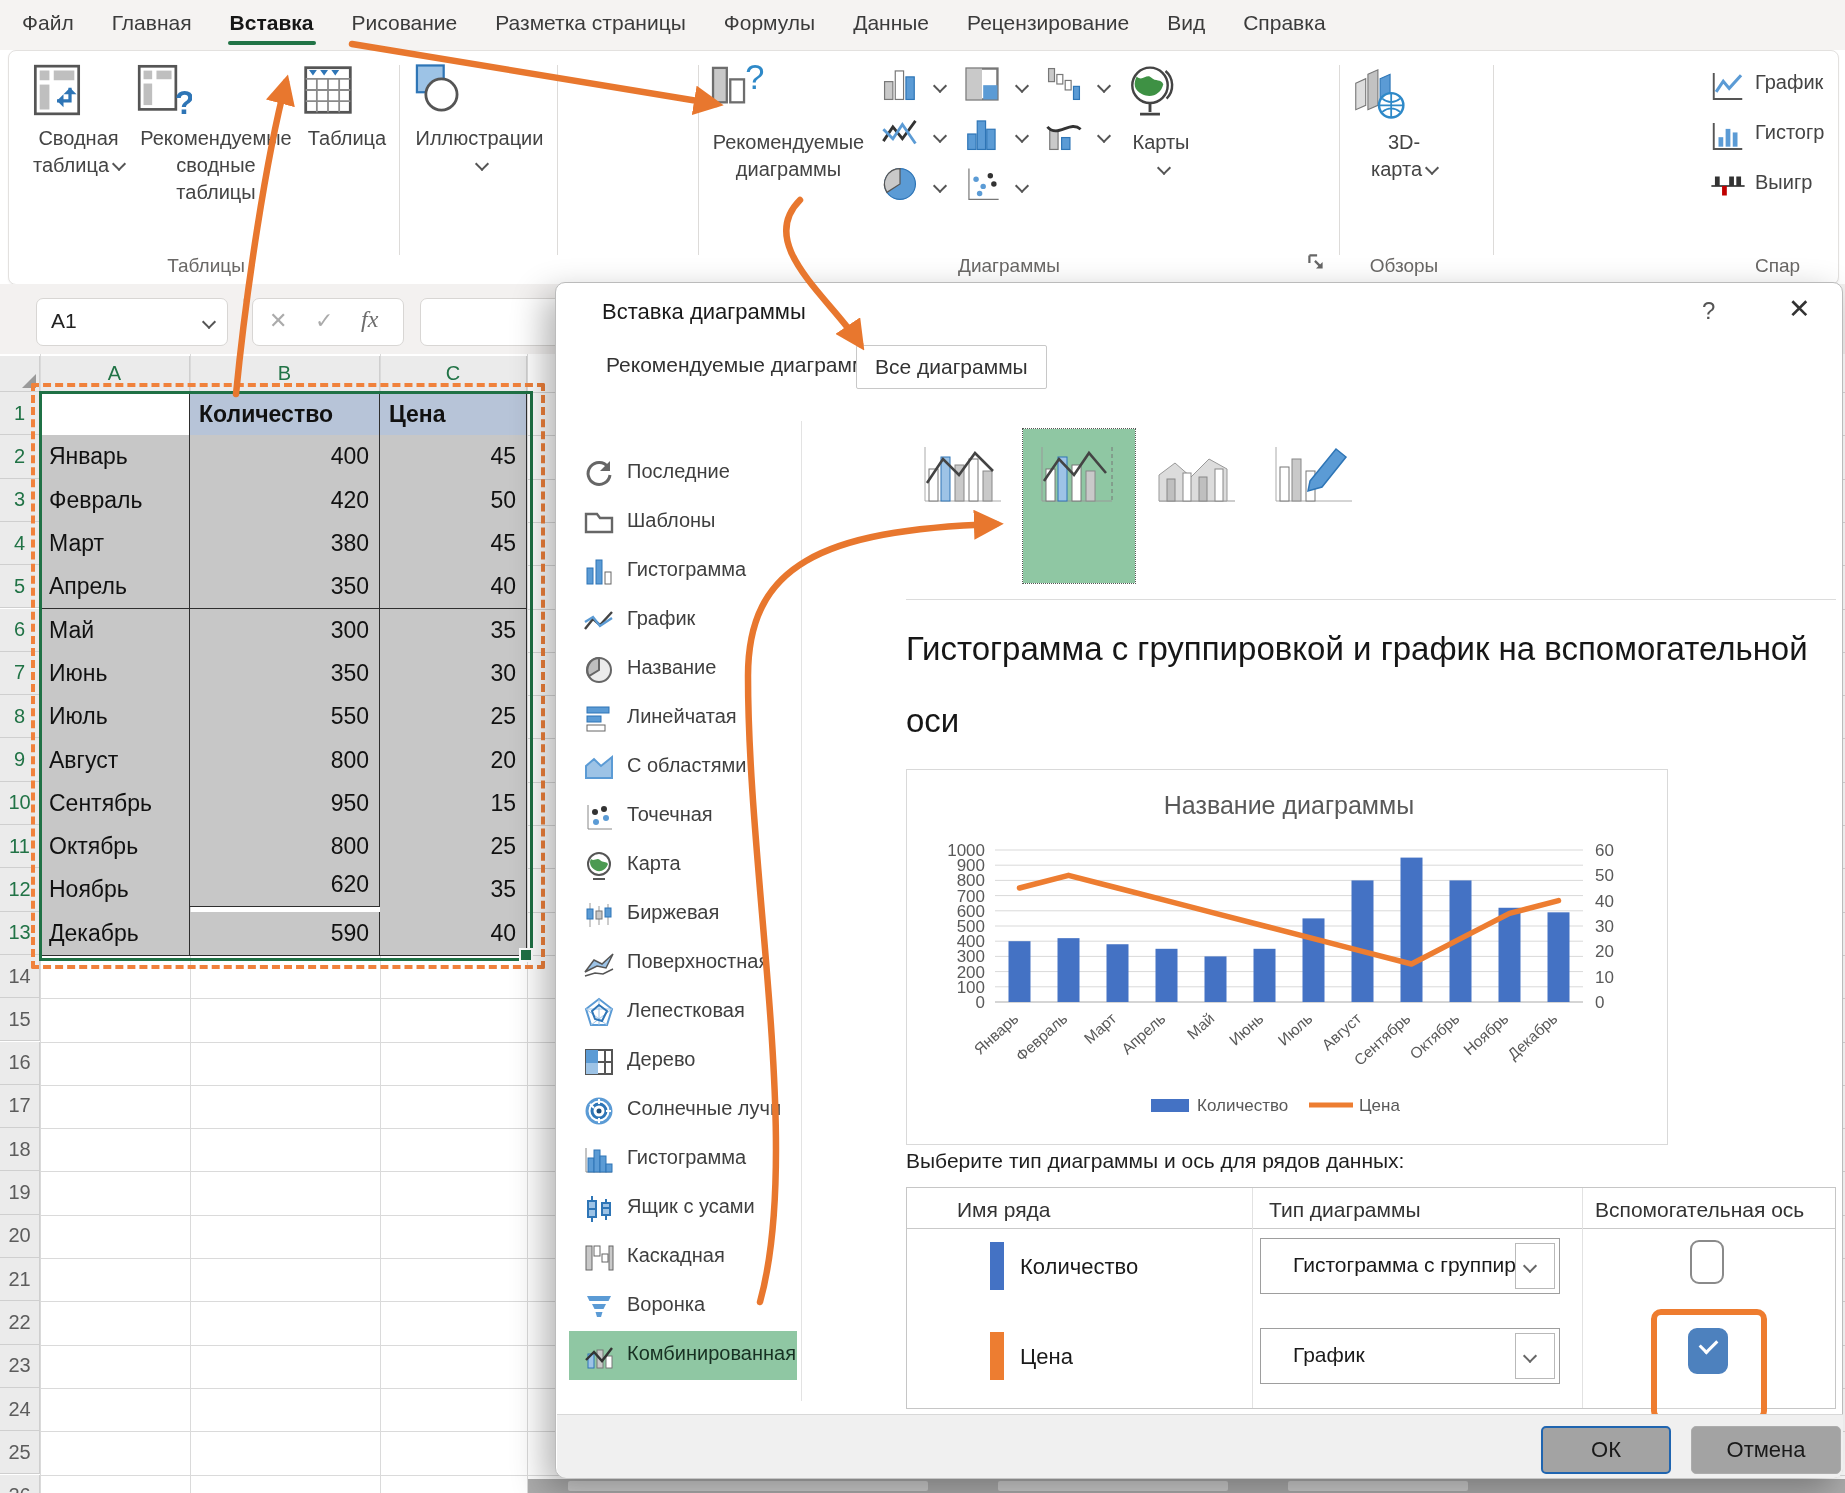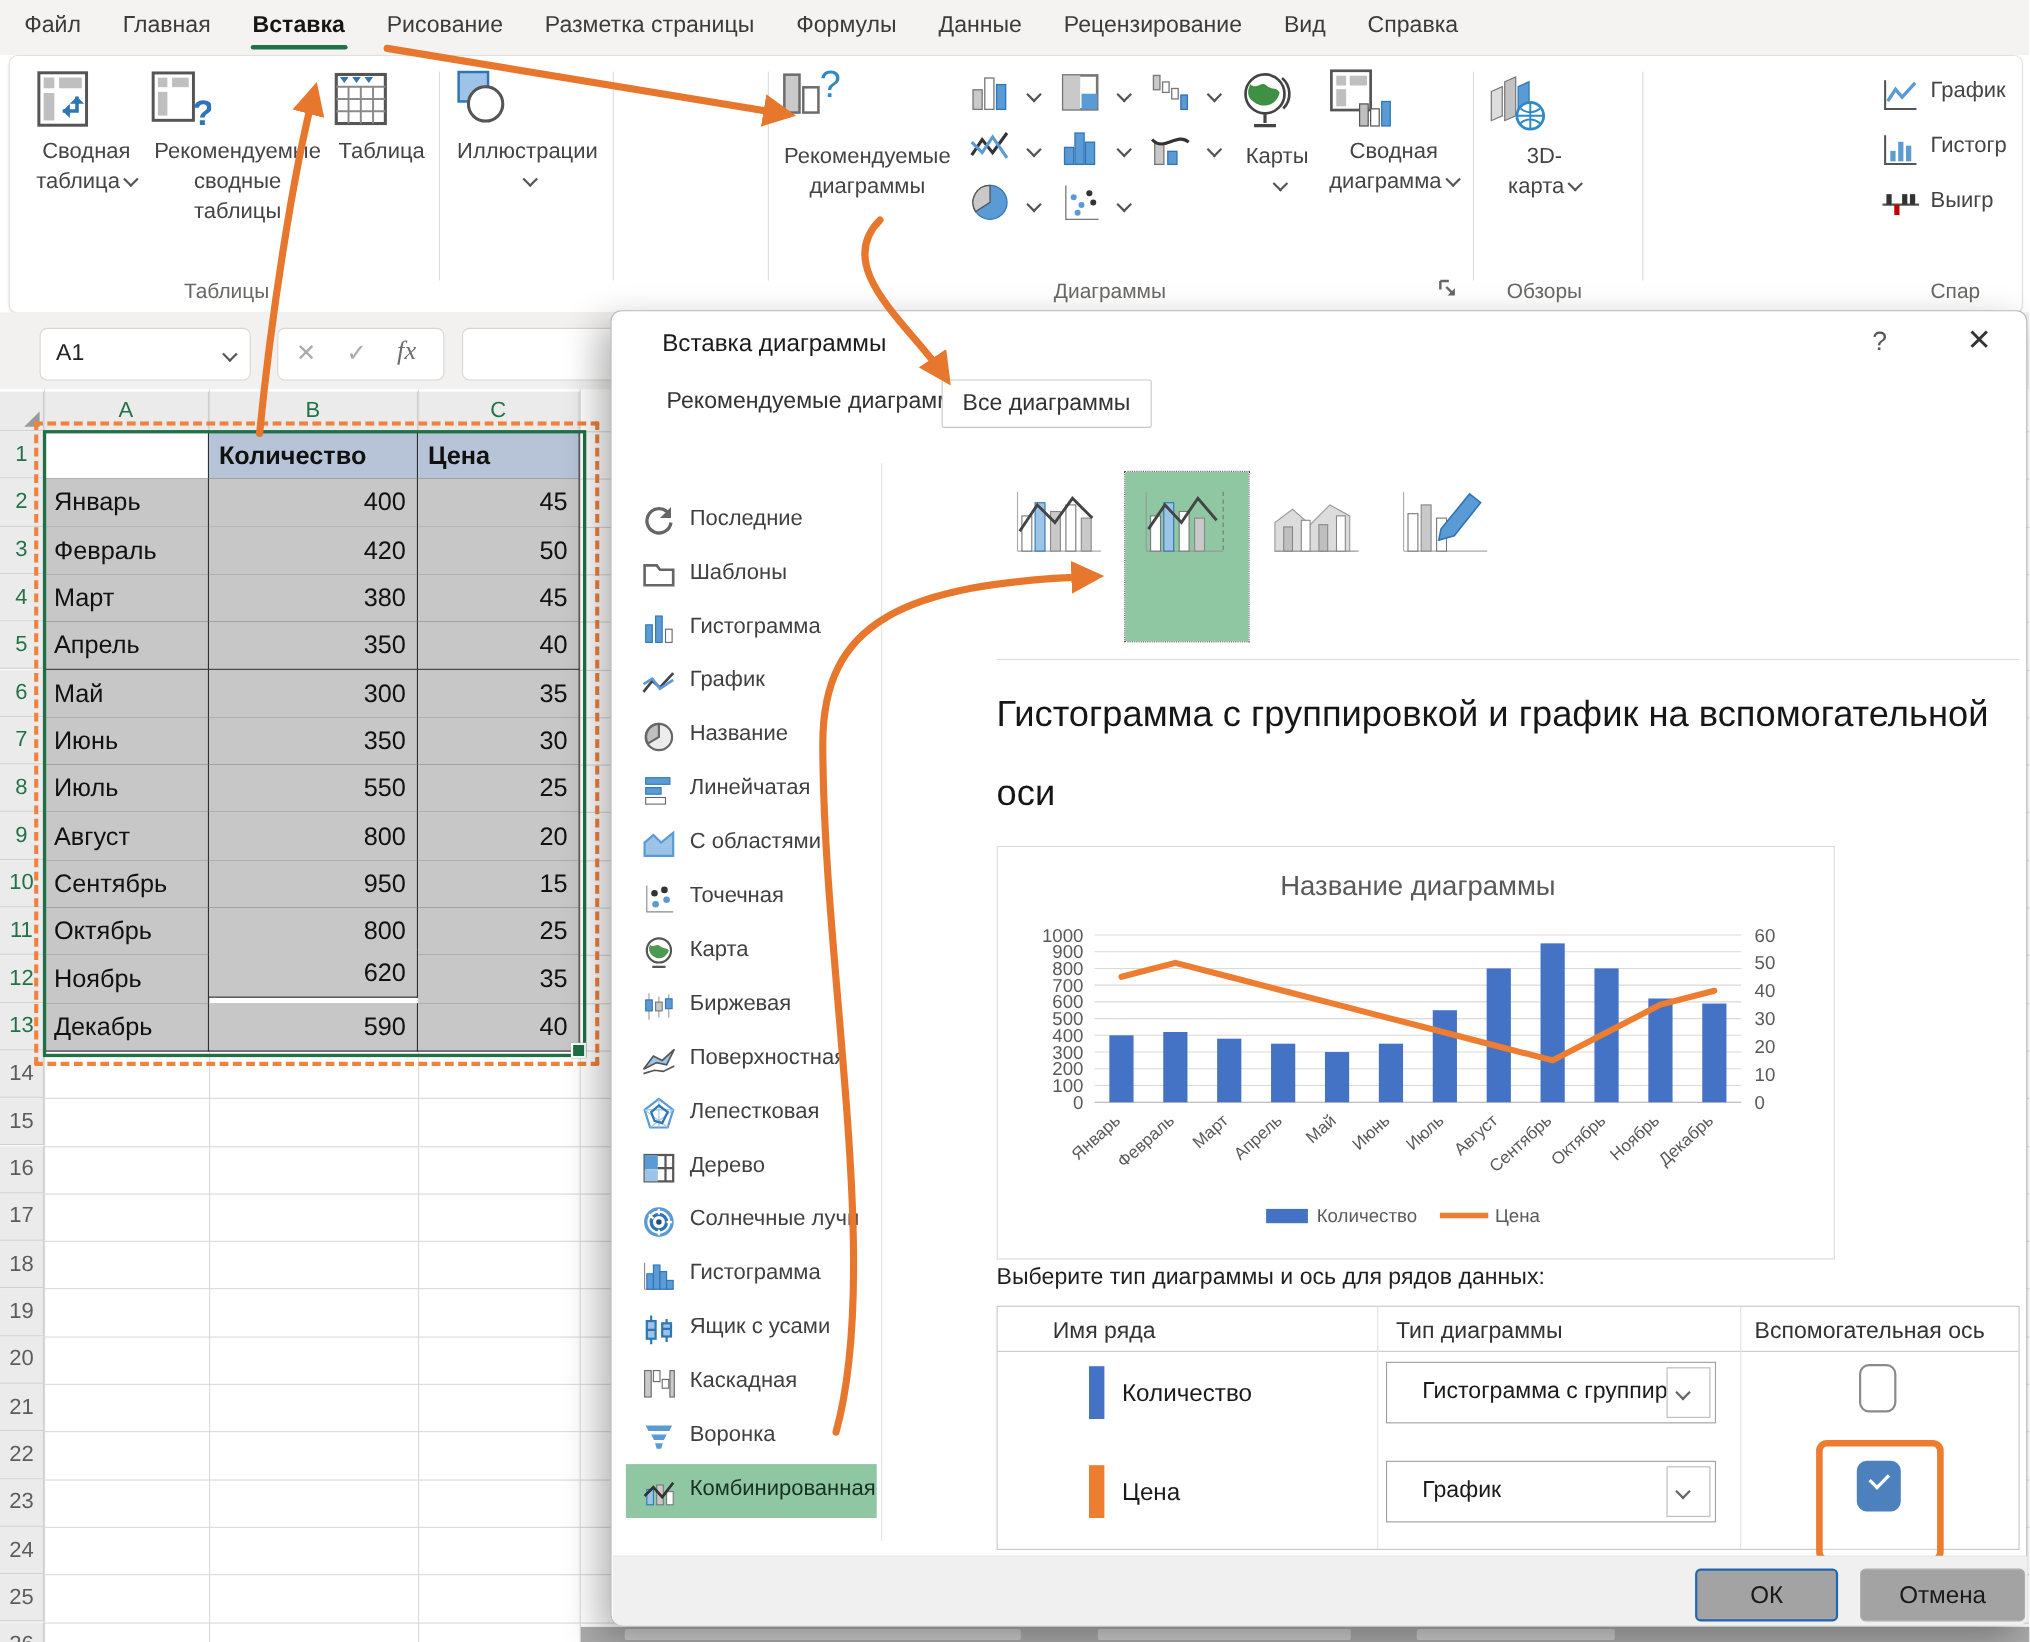--- a/index.html
+++ b/index.html
@@ -270,35 +270,20 @@
         <svg width="58" height="62" viewBox="0 0 52 56">
           <circle cx="26" cy="22" r="16" fill="#fff" stroke="#444" stroke-width="2.2"></circle>
           <path d="M14 14c5 5 9-3 13 1s9 1 11 6c-2 9-11 13-19 9s-8-10-5-16z" fill="#3E9144"></path>
           <path d="M26 38v8M17 48h18" stroke="#444" stroke-width="2.6"></path>
           <path d="M40 9a17 17 0 0 1 1 25" fill="none" stroke="#444" stroke-width="2.2"></path>
         </svg>
       </span>
     <span>Карты</span><br>
     <span class="chev"></span>
   </div>
-  <div class="bigbtn" style="left:1198px;width:120px">
-    <span class="ic">
-        <svg width="58" height="58" viewBox="0 0 52 52">
-          <rect x="3" y="3" width="32" height="32" fill="#fff" stroke="#555" stroke-width="2.2"></rect>
-          <rect x="7" y="7" width="8" height="8" fill="#BFBFBF"></rect>
-          <rect x="18" y="7" width="14" height="8" fill="#BFBFBF"></rect>
-          <rect x="7" y="18" width="8" height="14" fill="#BFBFBF"></rect>
-          <rect x="26" y="30" width="7" height="18" fill="#BFBFBF" stroke="#555"></rect>
-          <rect x="35" y="34" width="7" height="14" fill="#fff" stroke="#555"></rect>
-          <rect x="44" y="28" width="7" height="20" fill="#5B9BD5" stroke="#2E75B6"></rect>
-        </svg>
-      </span>
-    <span>Сводная</span><br>
-    <span>диаграмма</span><span class="chev"></span>
-  </div>
   <div class="grpLabel" style="left:700px;width:600px">Диаграммы</div>
   <div class="abs" style="left:1296px;top:200px">
       <svg width="22" height="22" viewBox="0 0 20 20">
         <path d="M4 4h7M4 4v7" stroke="#666" stroke-width="2" fill="none"></path>
         <path d="M9 9l5 5" stroke="#666" stroke-width="2"></path>
         <path d="M16 10v6h-6z" fill="#666"></path>
       </svg>
     </div>
 
   <div class="bigbtn" style="left:1340px;width:110px">

